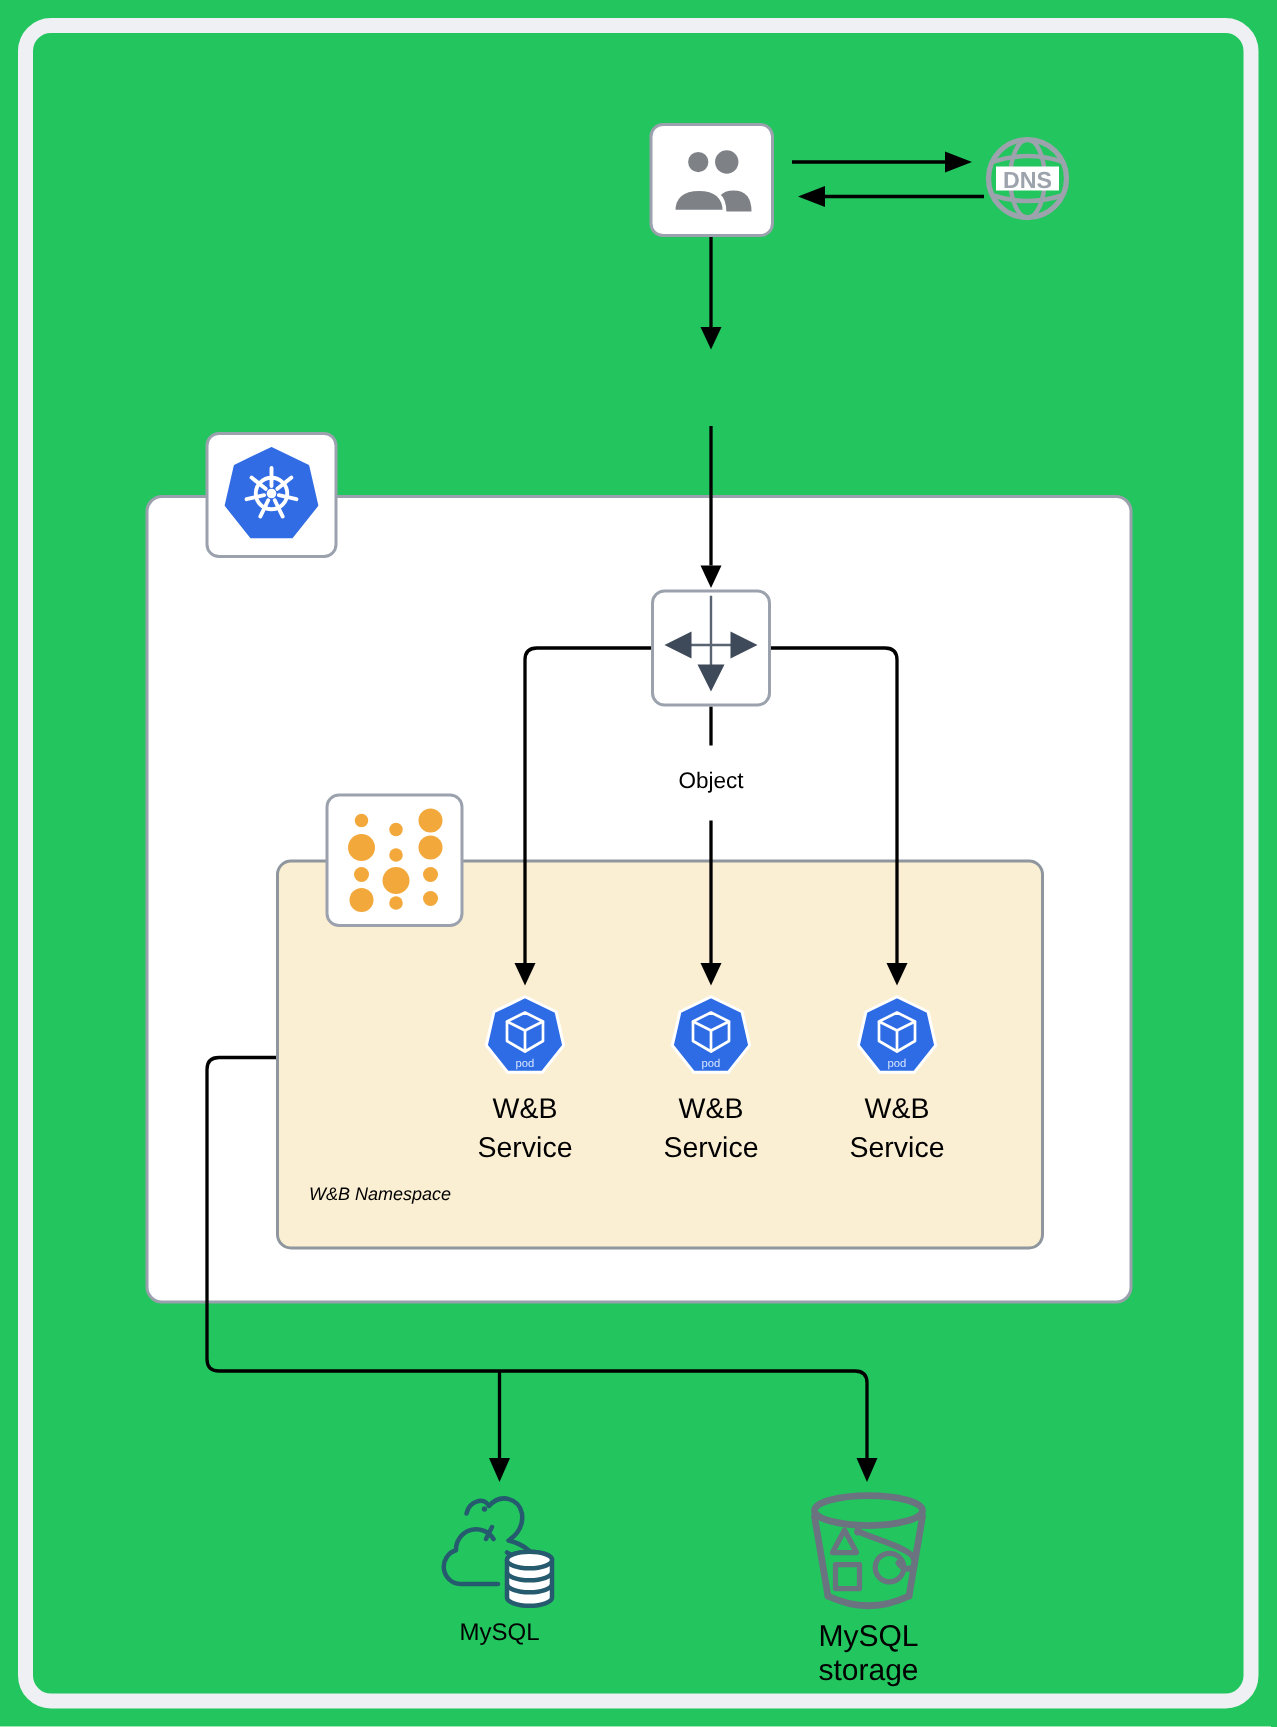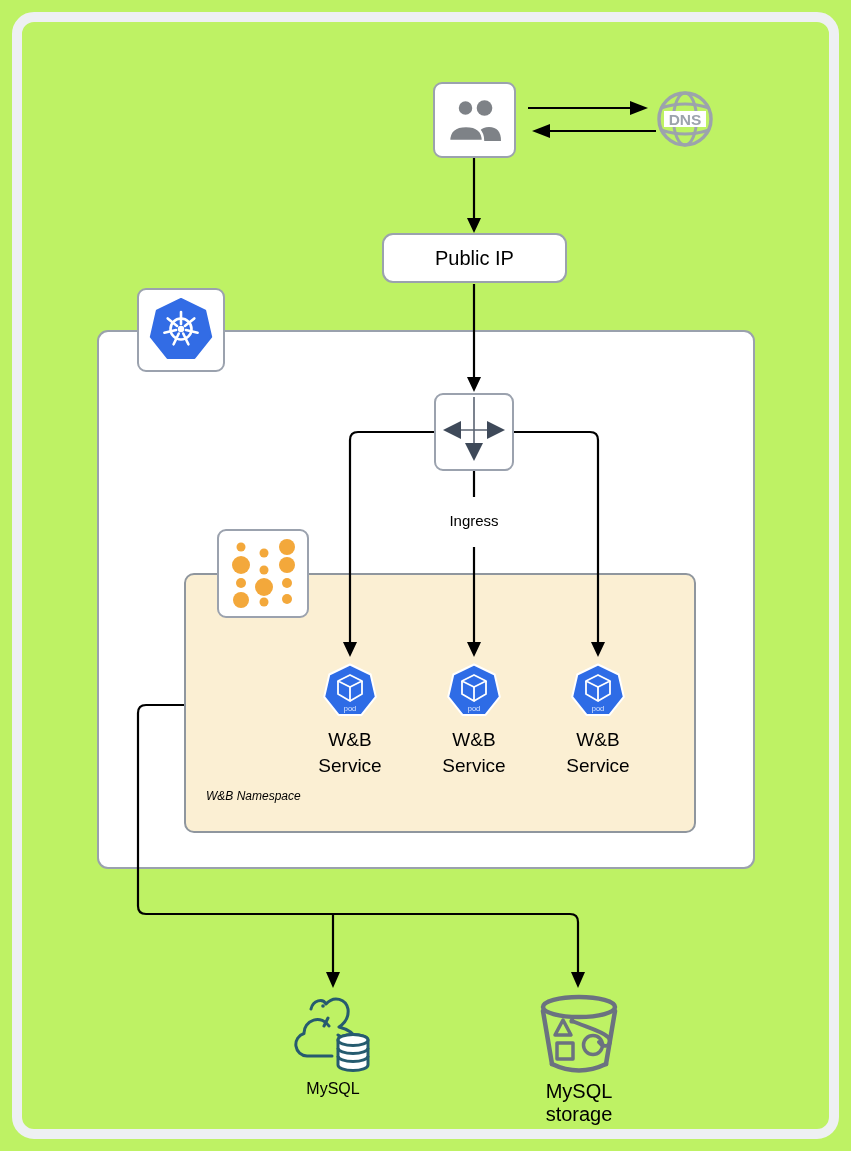--- a/index.html
+++ b/index.html
@@ -1,16 +1,16 @@
 <!DOCTYPE html>
 <html><head>
 <meta charset="utf-8">
 <style>
   html,body{margin:0;padding:0;background:#fff;}
-  #canvas{position:relative;width:851px;height:1151px;background:#bef264;overflow:hidden;
+  #canvas{position:relative;width:851px;height:1151px;background:#22c55e;overflow:hidden;
           font-family:"Liberation Sans",sans-serif;}
   .frame{position:absolute;left:12px;top:12px;right:12px;bottom:12px;
          border:10px solid #EEF0F3;border-radius:22px;}
   .box{position:absolute;background:#fff;border:2px solid #9BA2AE;border-radius:9px;
        box-sizing:border-box;display:flex;align-items:center;justify-content:center;}
   .lbl{position:absolute;color:#000;white-space:pre;}
   .center{text-align:center;white-space:normal;}
   .cluster{position:absolute;left:97px;top:330px;width:658px;height:539px;
            border:2px solid #9AA1AD;border-radius:11px;background:#fff;box-sizing:border-box;}
   .namespace{position:absolute;left:184px;top:573px;width:512px;height:260px;
@@ -72,23 +72,20 @@
         <circle cx="29" cy="29" r="26" stroke-width="3.5"></circle>
         <ellipse cx="29" cy="29" rx="11.5" ry="26" stroke-width="3"></ellipse>
         <path d="M5,18 Q29,10 53,18" stroke-width="3"></path>
         <path d="M5,40 Q29,48 53,40" stroke-width="3"></path>
       </g>
       <rect x="8" y="21" width="42" height="16" fill="#ffffff"></rect>
       <text x="29" y="35" text-anchor="middle" font-size="15.5" font-weight="bold" fill="#9CA3AC">DNS</text>
     </svg>
   </div>
 
-  <div class="box" style="left:382px;top:233px;width:185px;height:50px;border-radius:11px;">
-    <span style="font-size:20px;color:#000;">Public IP</span>
-  </div>
 
   <div class="box" style="left:137px;top:288px;width:88px;height:84px;">
     <svg width="64" height="64" viewBox="0 0 64 64">
       <polygon points="32,1 56.2,12.7 62.2,38.9 45.5,59.9 18.5,59.9 1.8,38.9 7.8,12.7" fill="#326CE5" stroke="#326CE5" stroke-width="2" stroke-linejoin="round"></polygon>
       <g stroke="#ffffff" stroke-width="2.6" stroke-linecap="round" fill="none">
         <circle cx="32" cy="31" r="10.5"></circle>
         <line x1="32" y1="26" x2="32" y2="14"></line>
         <line x1="35.9" y1="27.9" x2="45.3" y2="20.4"></line>
         <line x1="36.9" y1="32.1" x2="48.6" y2="34.8"></line>
         <line x1="34.2" y1="35.5" x2="39.4" y2="46.3"></line>
@@ -106,21 +103,21 @@
         <line x1="38" y1="0" x2="38" y2="50"></line>
         <line x1="12" y1="33" x2="64" y2="33"></line>
       </g>
       <g fill="#3E4959">
         <polygon points="25,24 25,42 7,33"></polygon>
         <polygon points="51,24 51,42 69,33"></polygon>
         <polygon points="29,46 47,46 38,64"></polygon>
       </g>
     </svg>
   </div>
-  <div class="lbl center" style="left:414px;top:512px;width:120px;font-size:15px;">Ingress</div>
+  <div class="lbl center" style="left:414px;top:512px;width:120px;font-size:15px;">Object</div>
 
   <div class="box" style="left:217px;top:529px;width:92px;height:89px;">
     <svg width="88" height="85" viewBox="0 0 88 85">
       <g fill="#F3A83B">
         <circle cx="22" cy="16" r="4.5"></circle>
           <circle cx="22" cy="34" r="9"></circle>
         <circle cx="22" cy="52" r="5"></circle>
           <circle cx="22" cy="69" r="8"></circle>
         <circle cx="45" cy="22" r="4.5"></circle>
           <circle cx="45" cy="39" r="4.5"></circle>

